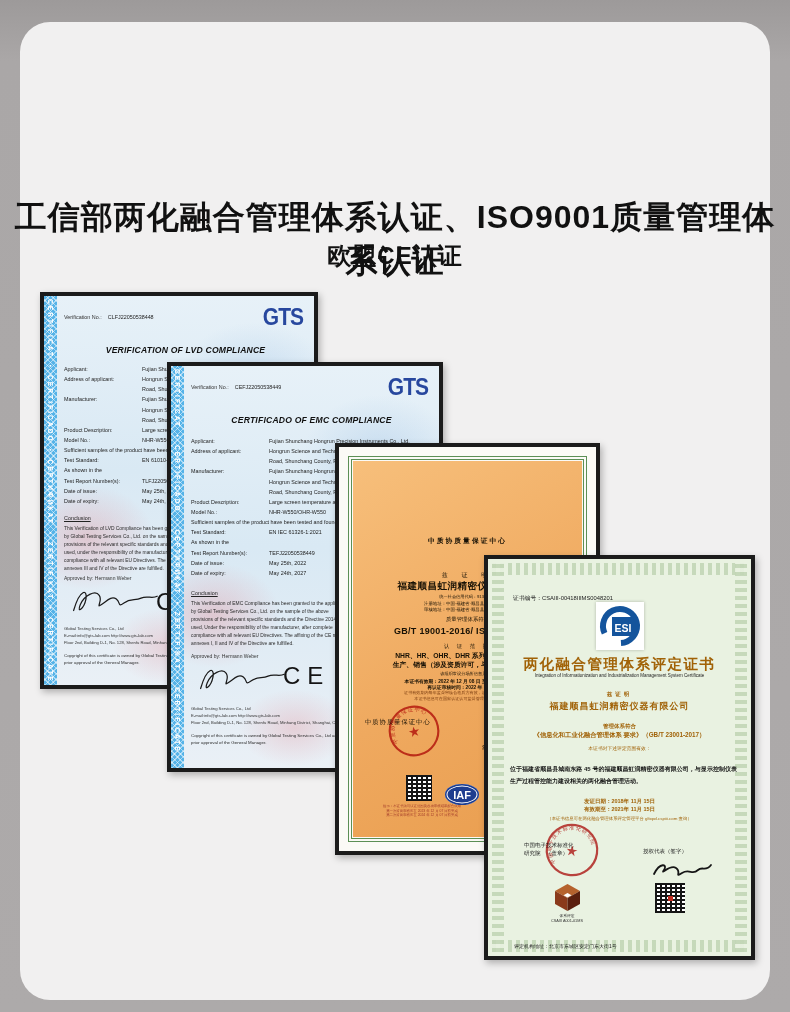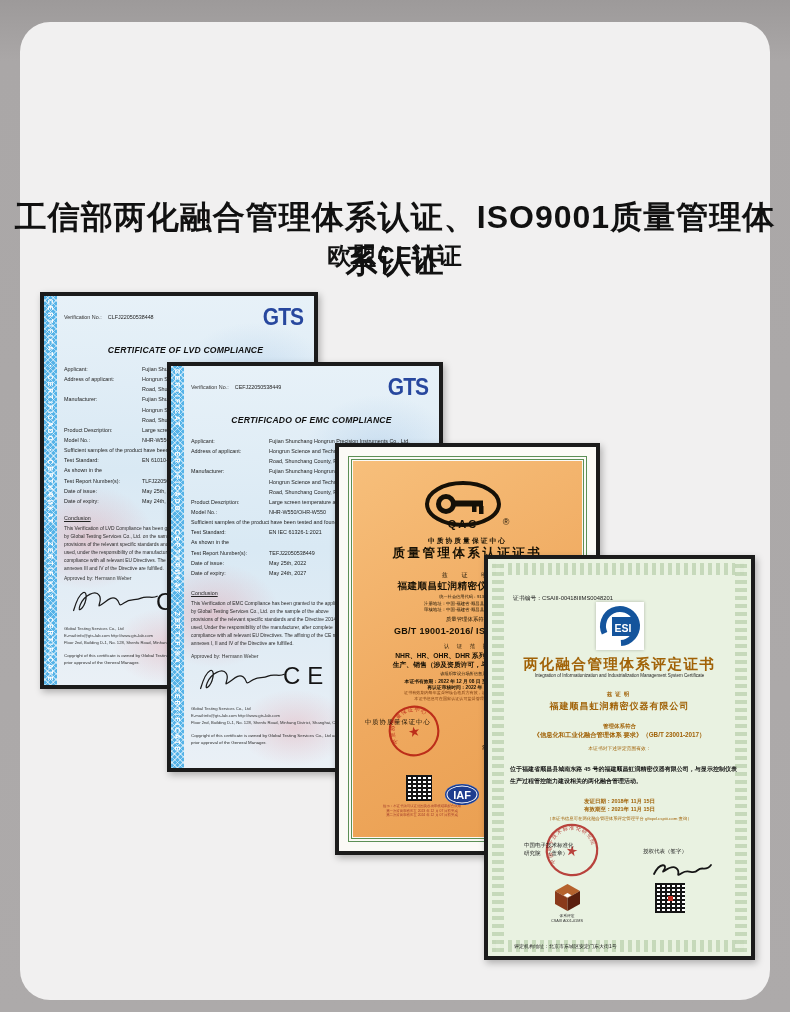--- a/index.html
+++ b/index.html
@@ -156,21 +156,21 @@
 
   <div class="sub1">工信部两化融合管理体系认证、ISO9001质量管理体系认证</div>
   <div class="sub2">欧盟CE认证</div>
 
   <div class="cert cert-lvd">
     <div class="gts-body">
       <div class="gts-verno">
         <span>Verification No.:</span><b>CLFJ22050538448</b>
       </div>
       <div class="gts-logo">GTS</div>
-      <div class="gts-title">CERTIFICATE OF LVD COMPLIANCE</div>
+      <div class="gts-title">VERIFICATION OF LVD COMPLIANCE</div>
       <div class="gts-rows">
           <div class="grow">
             <span class="glabel">Applicant:</span>
             <span class="gvalue">Fujian Shunchang Hongrun Precision Instruments Co., Ltd.</span>
           </div>
           <div class="grow">
             <span class="glabel">Address of applicant:</span>
             <span class="gvalue">Hongrun Science and Technology Park, Fubao</span>
           </div>
           <div class="grow">
@@ -342,33 +342,21 @@
     </div>
     <div class="gts-strip">
       <span>CERTIFICAT ▪ CERTIFICADO ▪ СЕРТИФИКАТ ▪ ZERTIFIKAT ▪ CERTIFICATE</span>
     </div>
   </div>
 
   <div class="cert cert-qac">
     <div class="qac-frame"></div>
     <div class="qac-frame2"></div>
     <div class="qac-bodyw">
-      <div class="qac-c qac-logo" style="top:18px">
-        <svg width="92" height="54" viewBox="0 0 92 54">
-          <ellipse cx="41" cy="25" rx="36" ry="21" fill="none" stroke="#151007" stroke-width="4"></ellipse>
-          <circle cx="24" cy="25" r="7.5" fill="none" stroke="#151007" stroke-width="5"></circle>
-          <rect x="31" y="21.5" width="30" height="6" fill="#151007"></rect>
-          <rect x="50" y="27" width="4.5" height="6" fill="#151007"></rect>
-          <rect x="57" y="27" width="4.5" height="8" fill="#151007"></rect>
-          <text x="41" y="49" text-anchor="middle" font-size="11" font-weight="bold" fill="#151007" letter-spacing="2">QAC</text>
-          <text x="84" y="46" text-anchor="middle" font-size="9" fill="#151007">®</text>
-        </svg>
-      </div>
       <div class="qac-c qac-org">中质协质量保证中心</div>
-      <div class="qac-c qac-title">质量管理体系认证证书</div>
       <div class="qac-c qac-prove">兹 证 明</div>
       <div class="qac-c qac-company">福建顺昌虹润精密仪器有限公司</div>
       <div class="qac-c qac-credit">统一社会信用代码：91350721</div>
       <div class="qac-c qac-reg">注册地址：中国·福建省·顺昌县城南东路45号</div>
       <div class="qac-c qac-audit">审核地址：中国·福建省·顺昌县城南东路45号</div>
       <div class="qac-c qac-conform">质量管理体系符合</div>
       <div class="qac-c qac-std">GB/T 19001-2016/ ISO 9001:2015</div>
       <div class="qac-c qac-scopel">认 证 范 围</div>
       <div class="qac-c qac-s1">NHR、HR、OHR、DHR 系列工业自动化仪表的</div>
       <div class="qac-c qac-s2">生产、销售（涉及资质许可，与资质相关的除外）</div>

